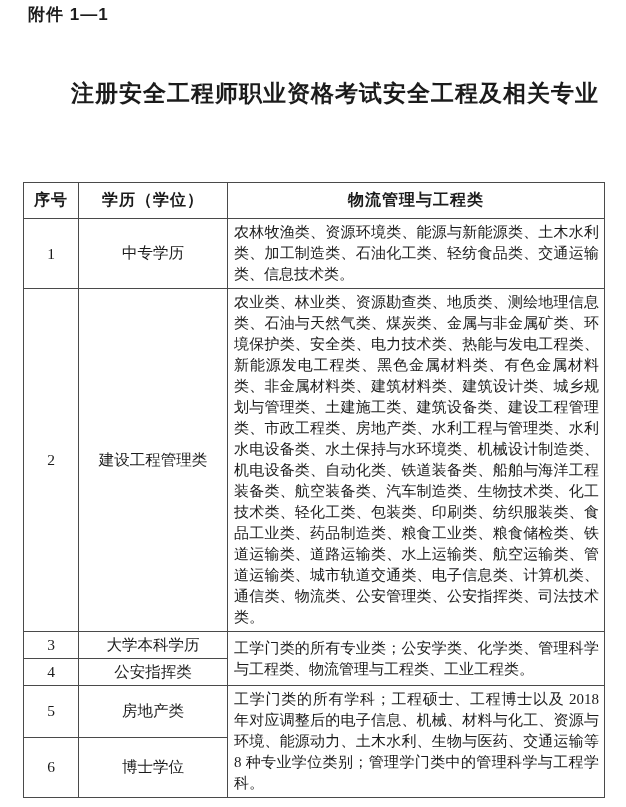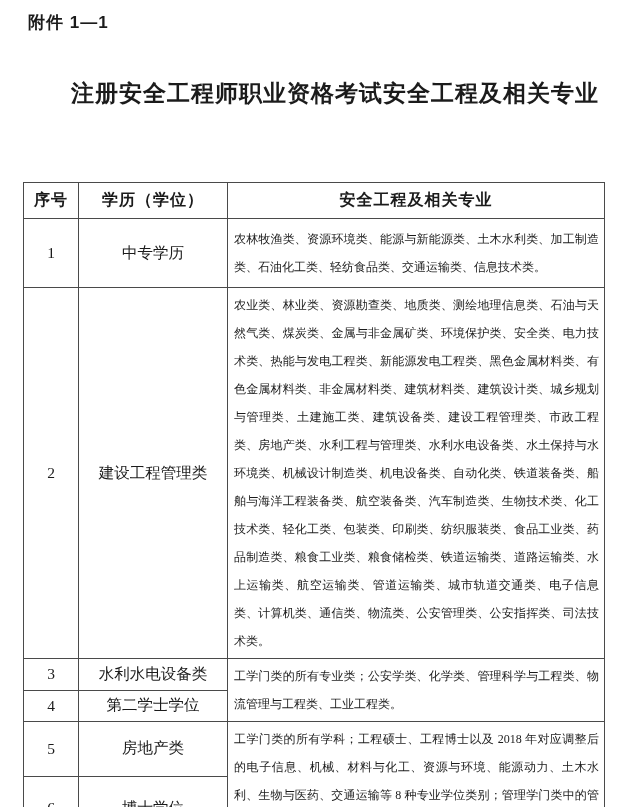--- a/index.html
+++ b/index.html
@@ -9,21 +9,21 @@
     width: 626px;
     height: 807px;
     background: #ffffff;
     color: #1b1b1b;
     overflow: hidden;
     font-family: "Liberation Serif", serif;
   }
   .attachment {
     position: absolute;
     left: 28px;
-    top: 11px;
+    top: 3px;
     font-family: "Liberation Sans", sans-serif;
     font-weight: bold;
     font-size: 17px;
     letter-spacing: 1px;
   }
   .title {
     position: absolute;
     top: 74px;
     left: 0;
     width: 100%;
@@ -53,22 +53,22 @@
     font-size: 16px;
     height: 36px;
     text-align: center;
     letter-spacing: 1px;
   }
   td.seq, td.degree {
     text-align: center;
     font-size: 15.5px;
   }
   td.majors {
-    font-size: 12px;
-    line-height: 28px;
+    font-size: 15px;
+    line-height: 21px;
     padding: 3px 5px 3px 6px;
     text-align: justify;
     text-justify: inter-ideograph;
     vertical-align: middle;
   }
   tr.r1 > td { height: 69px; }
   tr.r2 > td { height: 316px; }
   tr.r3 > td { height: 27px; }
   tr.r4 > td { height: 27px; }
   tr.r5 > td { height: 46px; }
@@ -98,42 +98,42 @@
   <table class="catalog">
     <colgroup>
       <col style="width:55px">
       <col style="width:149px">
       <col style="width:377px">
     </colgroup>
     <thead>
       <tr>
         <th>序号</th>
         <th>学历（学位）</th>
-        <th>安全工程及相关专业</th>
+        <th>物流管理与工程类</th>
       </tr>
     </thead>
     <tbody>
       <tr class="r1">
         <td class="seq">1</td>
         <td class="degree">中专学历</td>
         <td class="majors">农林牧渔类、资源环境类、能源与新能源类、土木水利类、加工制造类、石油化工类、轻纺食品类、交通运输类、信息技术类。</td>
       </tr>
       <tr class="r2">
         <td class="seq">2</td>
         <td class="degree">建设工程管理类</td>
         <td class="majors">农业类、林业类、资源勘查类、地质类、测绘地理信息类、石油与天然气类、煤炭类、金属与非金属矿类、环境保护类、安全类、电力技术类、热能与发电工程类、新能源发电工程类、黑色金属材料类、有色金属材料类、非金属材料类、建筑材料类、建筑设计类、城乡规划与管理类、土建施工类、建筑设备类、建设工程管理类、市政工程类、房地产类、水利工程与管理类、水利水电设备类、水土保持与水环境类、机械设计制造类、机电设备类、自动化类、铁道装备类、船舶与海洋工程装备类、航空装备类、汽车制造类、生物技术类、化工技术类、轻化工类、包装类、印刷类、纺织服装类、食品工业类、药品制造类、粮食工业类、粮食储检类、铁道运输类、道路运输类、水上运输类、航空运输类、管道运输类、城市轨道交通类、电子信息类、计算机类、通信类、物流类、公安管理类、公安指挥类、司法技术类。</td>
       </tr>
       <tr class="r3">
         <td class="seq">3</td>
-        <td class="degree">水利水电设备类</td>
+        <td class="degree">大学本科学历</td>
         <td class="majors" rowspan="2">工学门类的所有专业类；公安学类、化学类、管理科学与工程类、物流管理与工程类、工业工程类。</td>
       </tr>
       <tr class="r4">
         <td class="seq">4</td>
-        <td class="degree">第二学士学位</td>
+        <td class="degree">公安指挥类</td>
       </tr>
       <tr class="r5">
         <td class="seq">5</td>
         <td class="degree">房地产类</td>
         <td class="majors" rowspan="2">工学门类的所有学科；工程硕士、工程博士以及 2018 年对应调整后的电子信息、机械、材料与化工、资源与环境、能源动力、土木水利、生物与医药、交通运输等 8 种专业学位类别；管理学门类中的管理科学与工程学科。</td>
       </tr>
       <tr class="r6">
         <td class="seq">6</td>
         <td class="degree">博士学位</td>
       </tr>

